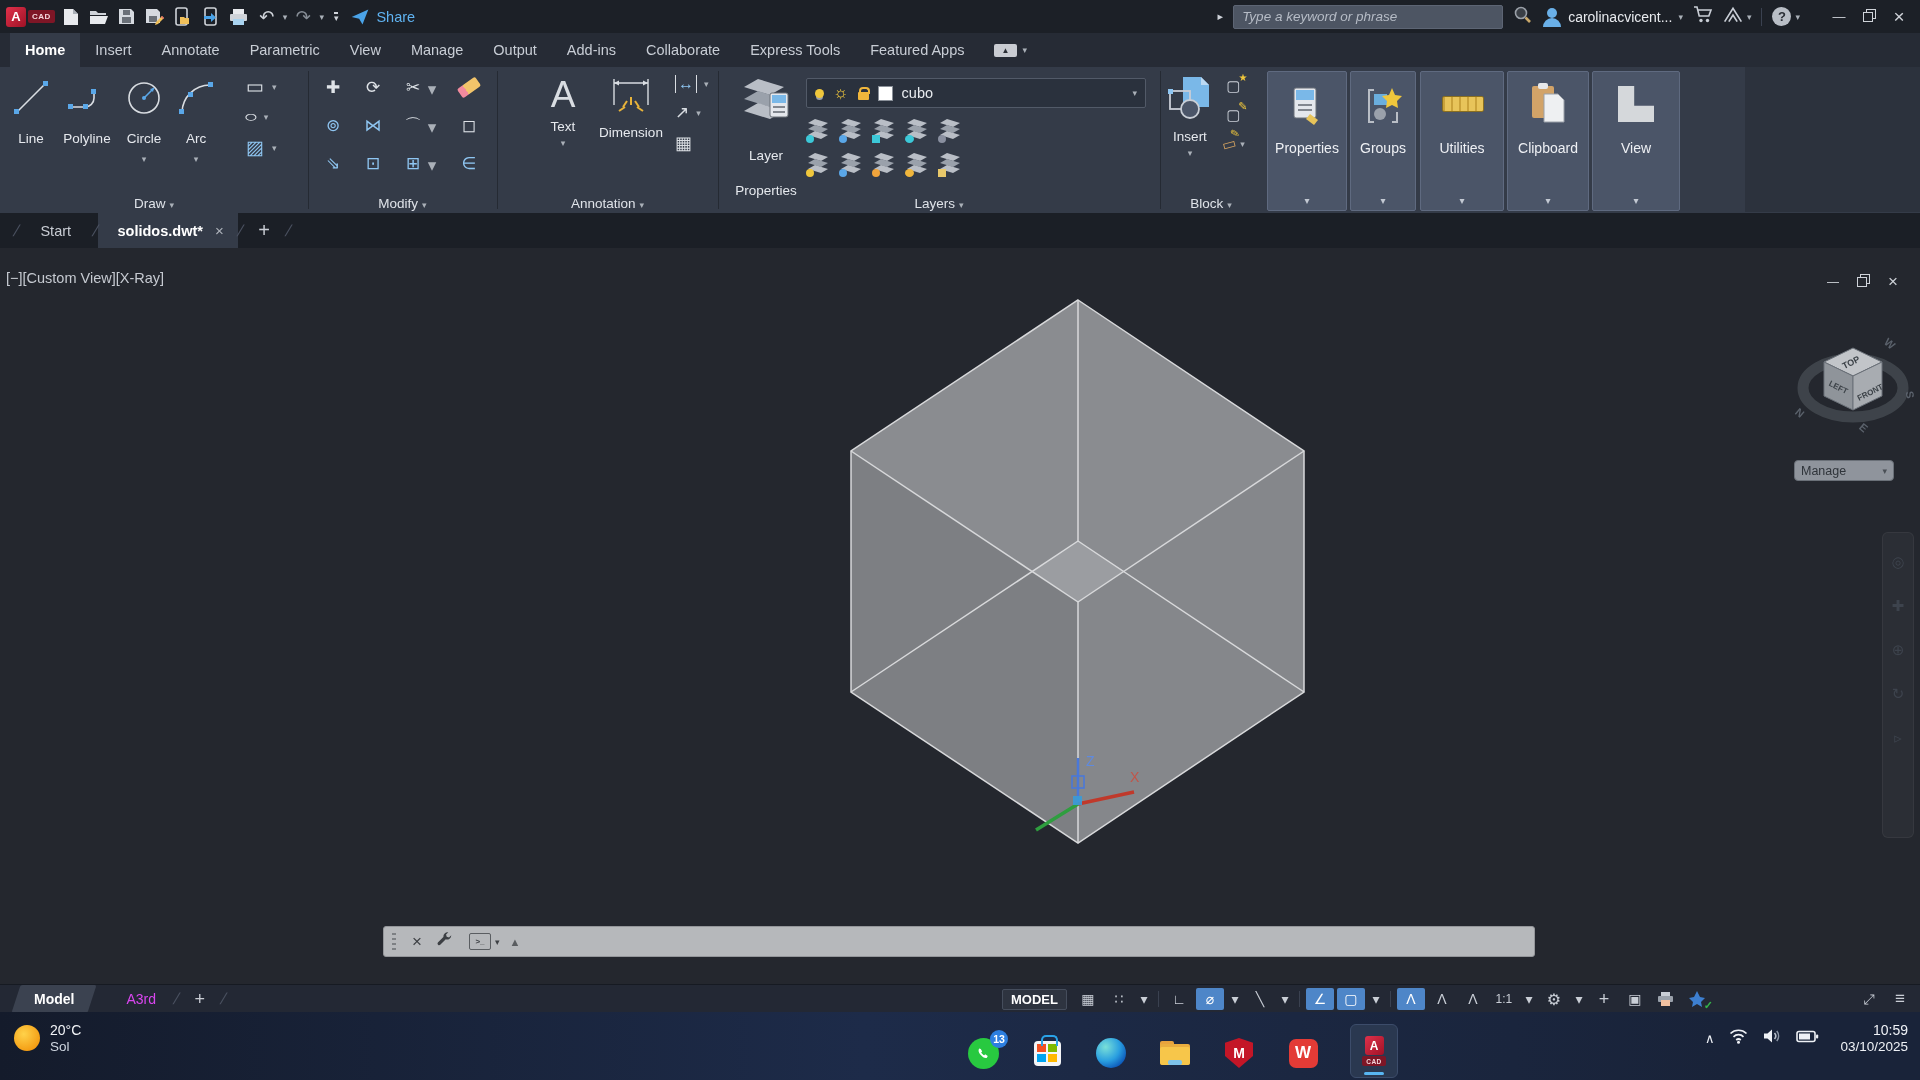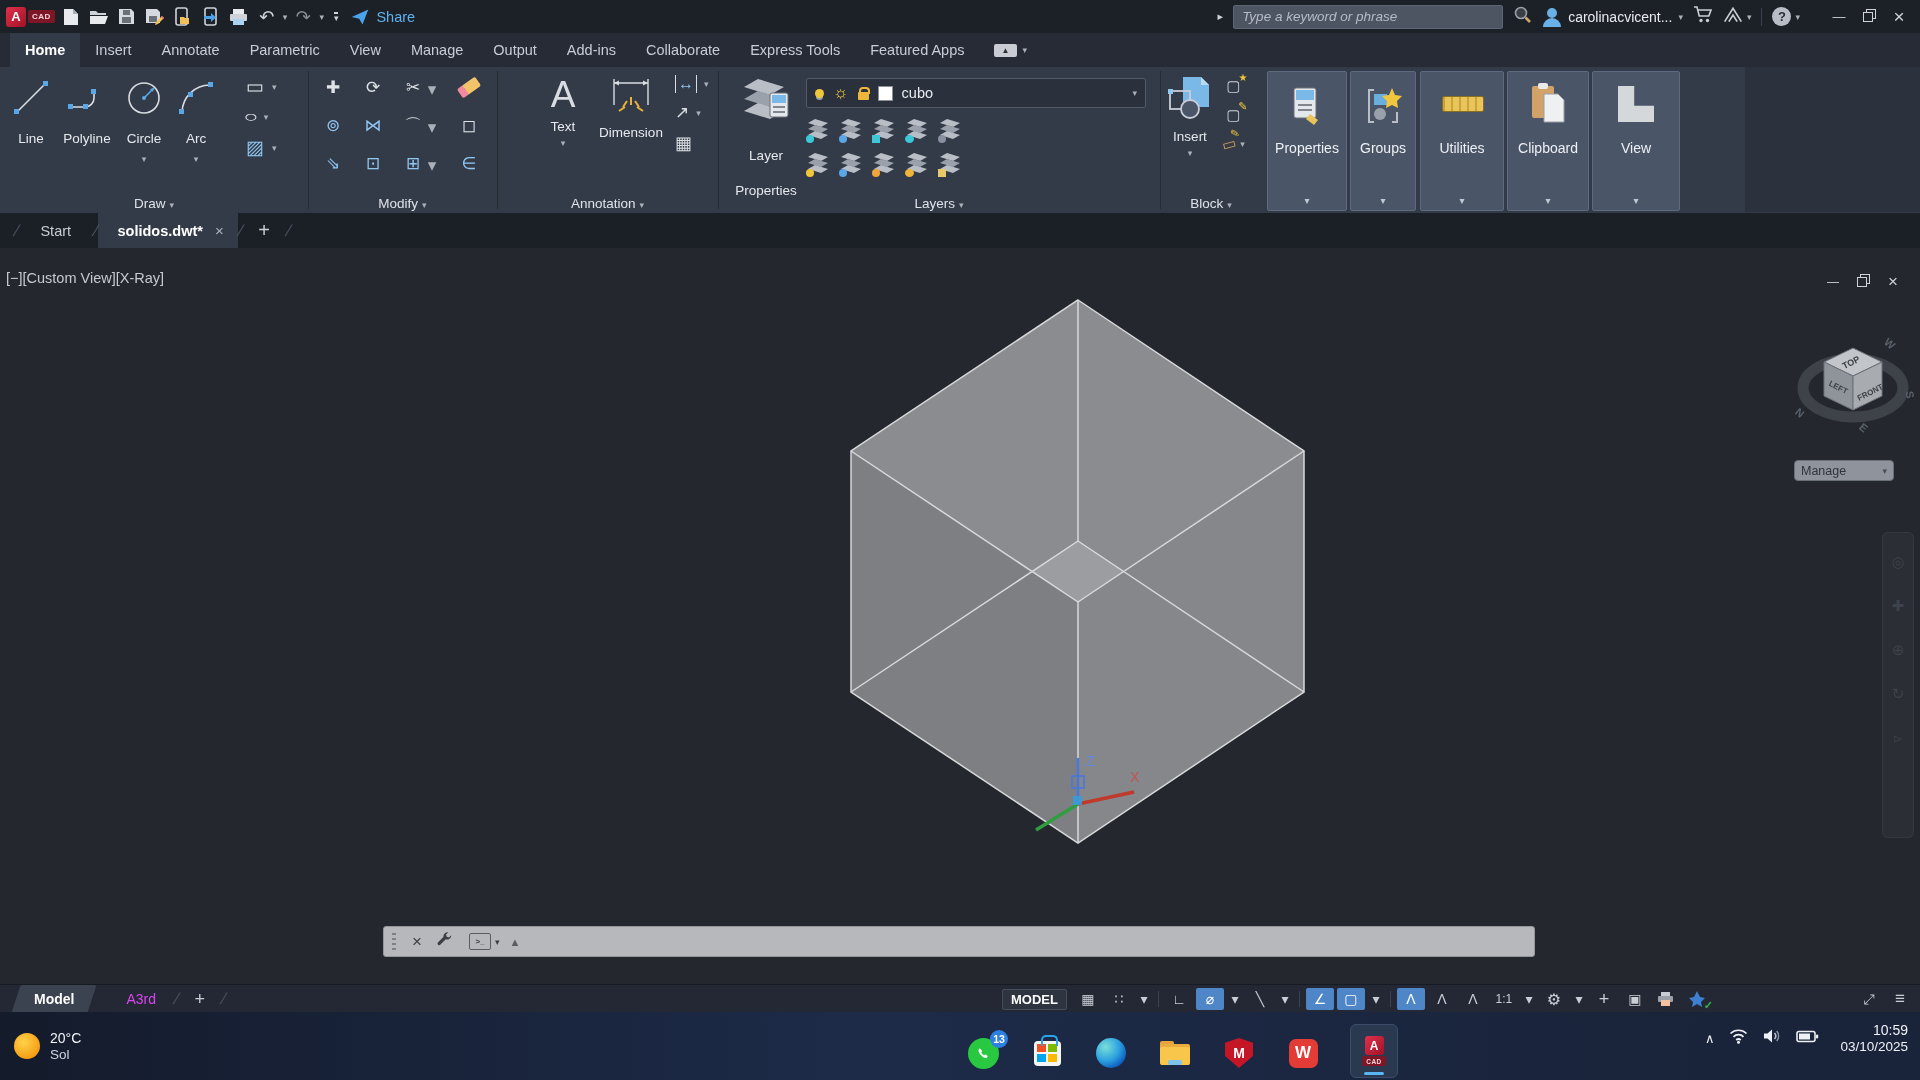--- a/index.html
+++ b/index.html
@@ -615,21 +615,21 @@
           </svg>
         <span class="abs" style="right:-2px;bottom:-2px;color:#35b24a;font-size:11px;font-weight:bold;">✓</span>
       </span>
       <span style="flex:1;"></span>
       <span class="st-ic">⤢</span>
       <span class="st-ic" style="font-size:17px;">≡</span>
     </div>
   </div>
 
   <div class="abs taskbar">
-    <div class="abs fx" style="left:14px;top:10px;gap:10px;margin-top:8px;">
+    <div class="abs fx" style="left:14px;top:10px;gap:10px;">
       <span style="width:26px;height:26px;border-radius:50%;background:radial-gradient(circle at 38% 35%,#ffd24a,#f08a00);"></span>
       <span class="col" style="gap:1px;">
         <span style="color:#f2f4f7;font-size:14px;">20°C</span>
         <span style="color:#cfd6e0;font-size:13.5px;">Sol</span>
       </span>
     </div>
 
 
     <div class="abs fx" style="left:966px;top:14px;gap:30px;">
       <span class="tb-app">

